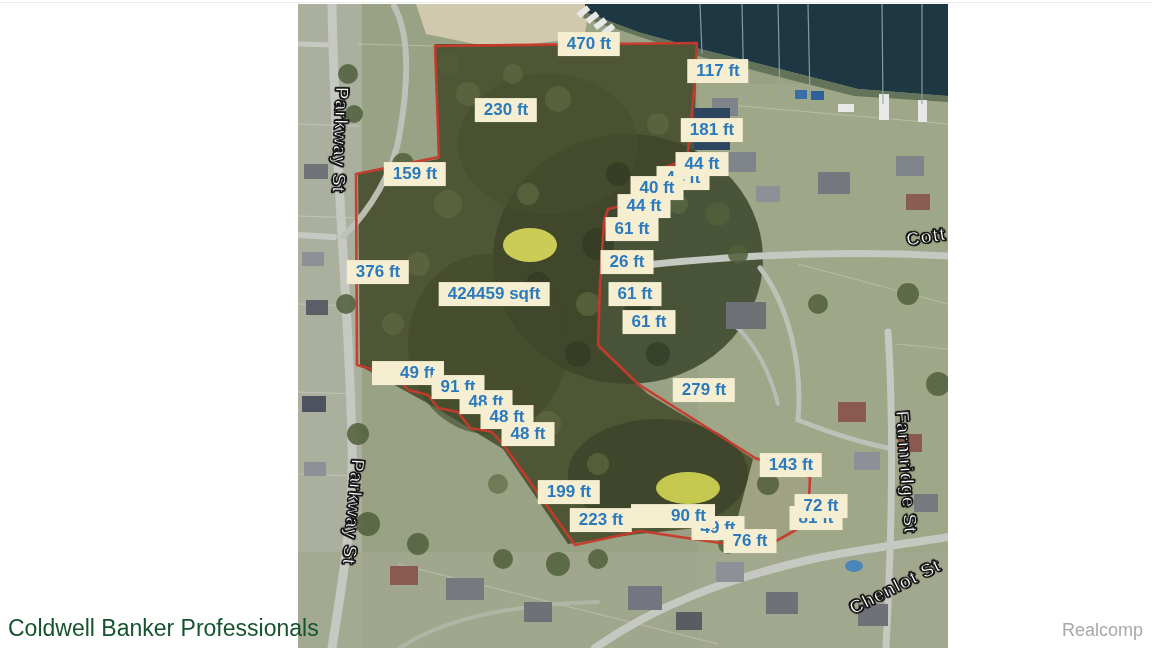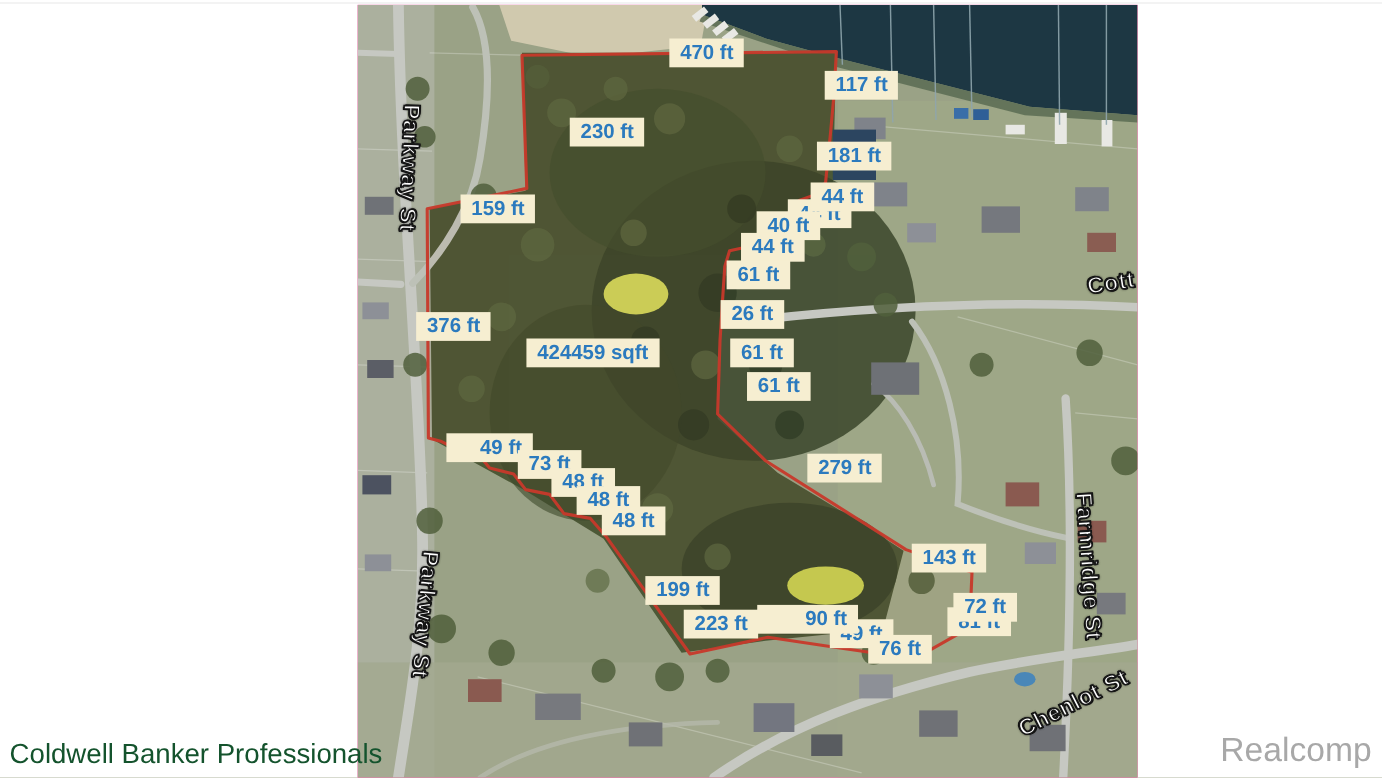--- a/index.html
+++ b/index.html
@@ -25,21 +25,21 @@
   
   .slabel{
     position:absolute;transform-origin:center;white-space:nowrap;
     color:#ffffff;font-weight:bold;font-size:19px;letter-spacing:.5px;
     -webkit-text-stroke:1.3px #161616;
     text-shadow:0 0 2px #111,0 0 2px #111,1px 1px 0 #111,-1px -1px 0 #111;
   }
   
   .wm{position:absolute;color:#14532d;}
   .wm-left{left:8px;bottom:6px;font-size:23px;}
-  .wm-right{right:9px;bottom:7px;font-size:28px;color:#a8a8a8;}
+  .wm-right{right:9px;bottom:7px;font-size:18px;color:#a8a8a8;}
 </style>
 </head>
 <body>
 
 <div class="topline"></div>
 
 <div class="map">
   <svg width="650" height="644" viewBox="0 0 650 644">
 
     <rect x="0" y="0" width="650" height="644" fill="#9aa286"></rect>
@@ -199,21 +199,21 @@
       <div class="mlabel" style="left: 385px; top: 174px; z-index: 11;">44 ft</div>
       <div class="mlabel" style="left: 359px; top: 184px; z-index: 12;">40 ft</div>
       <div class="mlabel" style="left: 346px; top: 202px; z-index: 13;">44 ft</div>
       <div class="mlabel" style="left: 334px; top: 225px; z-index: 13;">61 ft</div>
       <div class="mlabel" style="left: 329px; top: 258px; z-index: 13;">26 ft</div>
       <div class="mlabel" style="left: 337px; top: 290px; z-index: 13;">61 ft</div>
       <div class="mlabel" style="left: 351px; top: 318px; z-index: 13;">61 ft</div>
       <div class="mlabel" style="left: 80px; top: 268px; z-index: 13;">376 ft</div>
       <div class="mlabel" style="left: 196px; top: 290px; z-index: 13;">424459 sqft</div>
       <div class="mlabel wide" style="left: 110px; top: 369px; z-index: 11;">49 ft</div>
-      <div class="mlabel" style="left: 160px; top: 383px; z-index: 12;">73 ft</div>
+      <div class="mlabel" style="left: 160px; top: 383px; z-index: 12;">91 ft</div>
       <div class="mlabel" style="left: 188px; top: 398px; z-index: 13;">48 ft</div>
       <div class="mlabel" style="left: 209px; top: 413px; z-index: 14;">48 ft</div>
       <div class="mlabel" style="left: 230px; top: 430px; z-index: 15;">48 ft</div>
       <div class="mlabel" style="left: 406px; top: 386px; z-index: 13;">279 ft</div>
       <div class="mlabel" style="left: 259px; top: 488px; z-index: 13; margin-left: 12px;">199 ft</div>
       <div class="mlabel" style="left: 303px; top: 516px; z-index: 11;">223 ft</div>
       <div class="mlabel" style="left: 375px; top: 512px; z-index: 12; padding-left: 40px;">90 ft</div>
       <div class="mlabel" style="left: 420px; top: 524px; z-index: 11;">49 ft</div>
       <div class="mlabel" style="left: 452px; top: 537px; z-index: 12;">76 ft</div>
       <div class="mlabel" style="left: 518px; top: 514px; z-index: 13;">81 ft</div>

